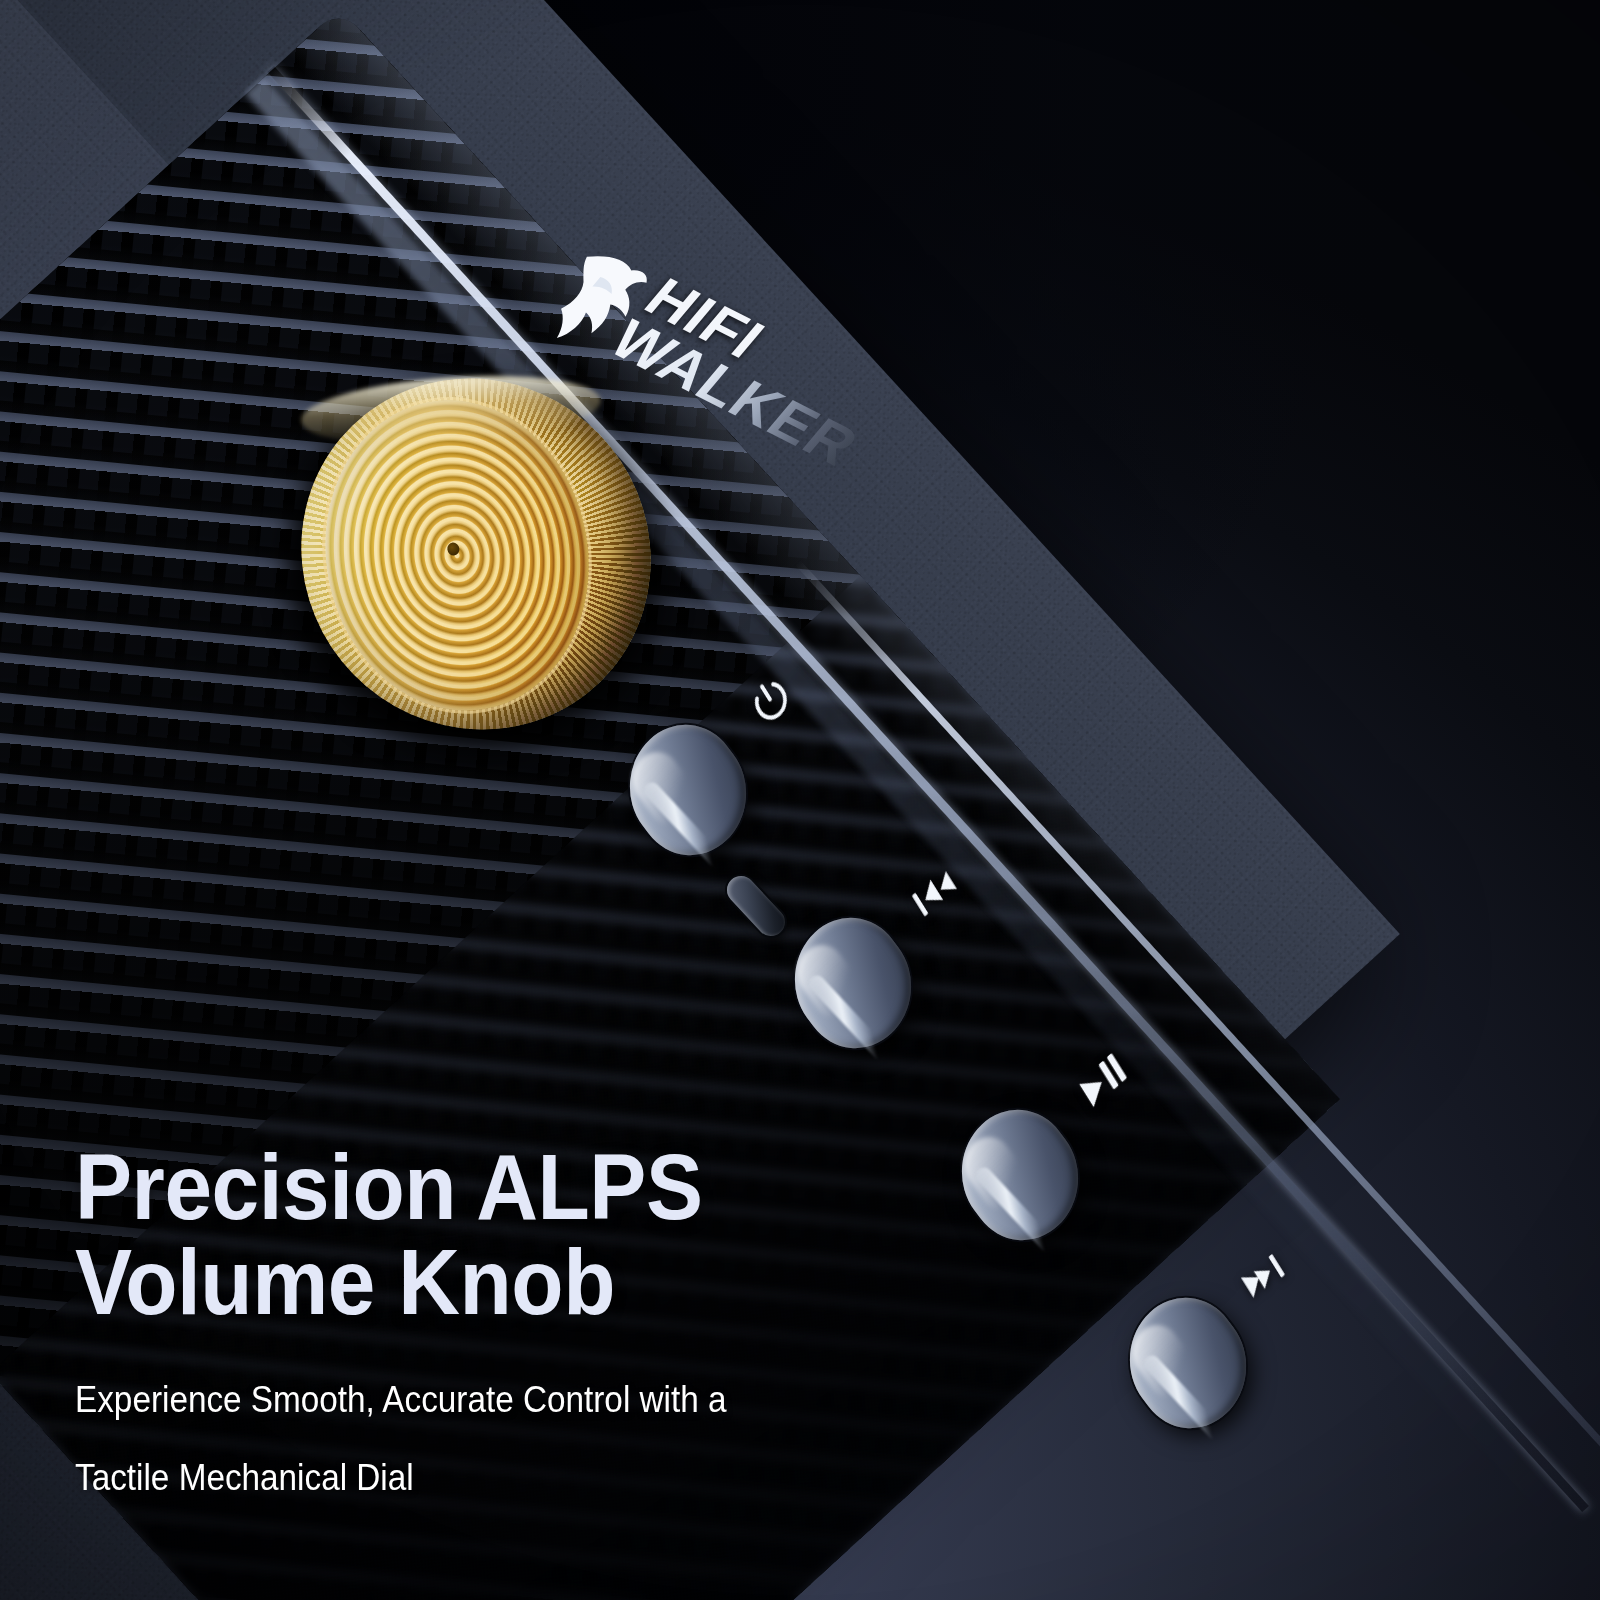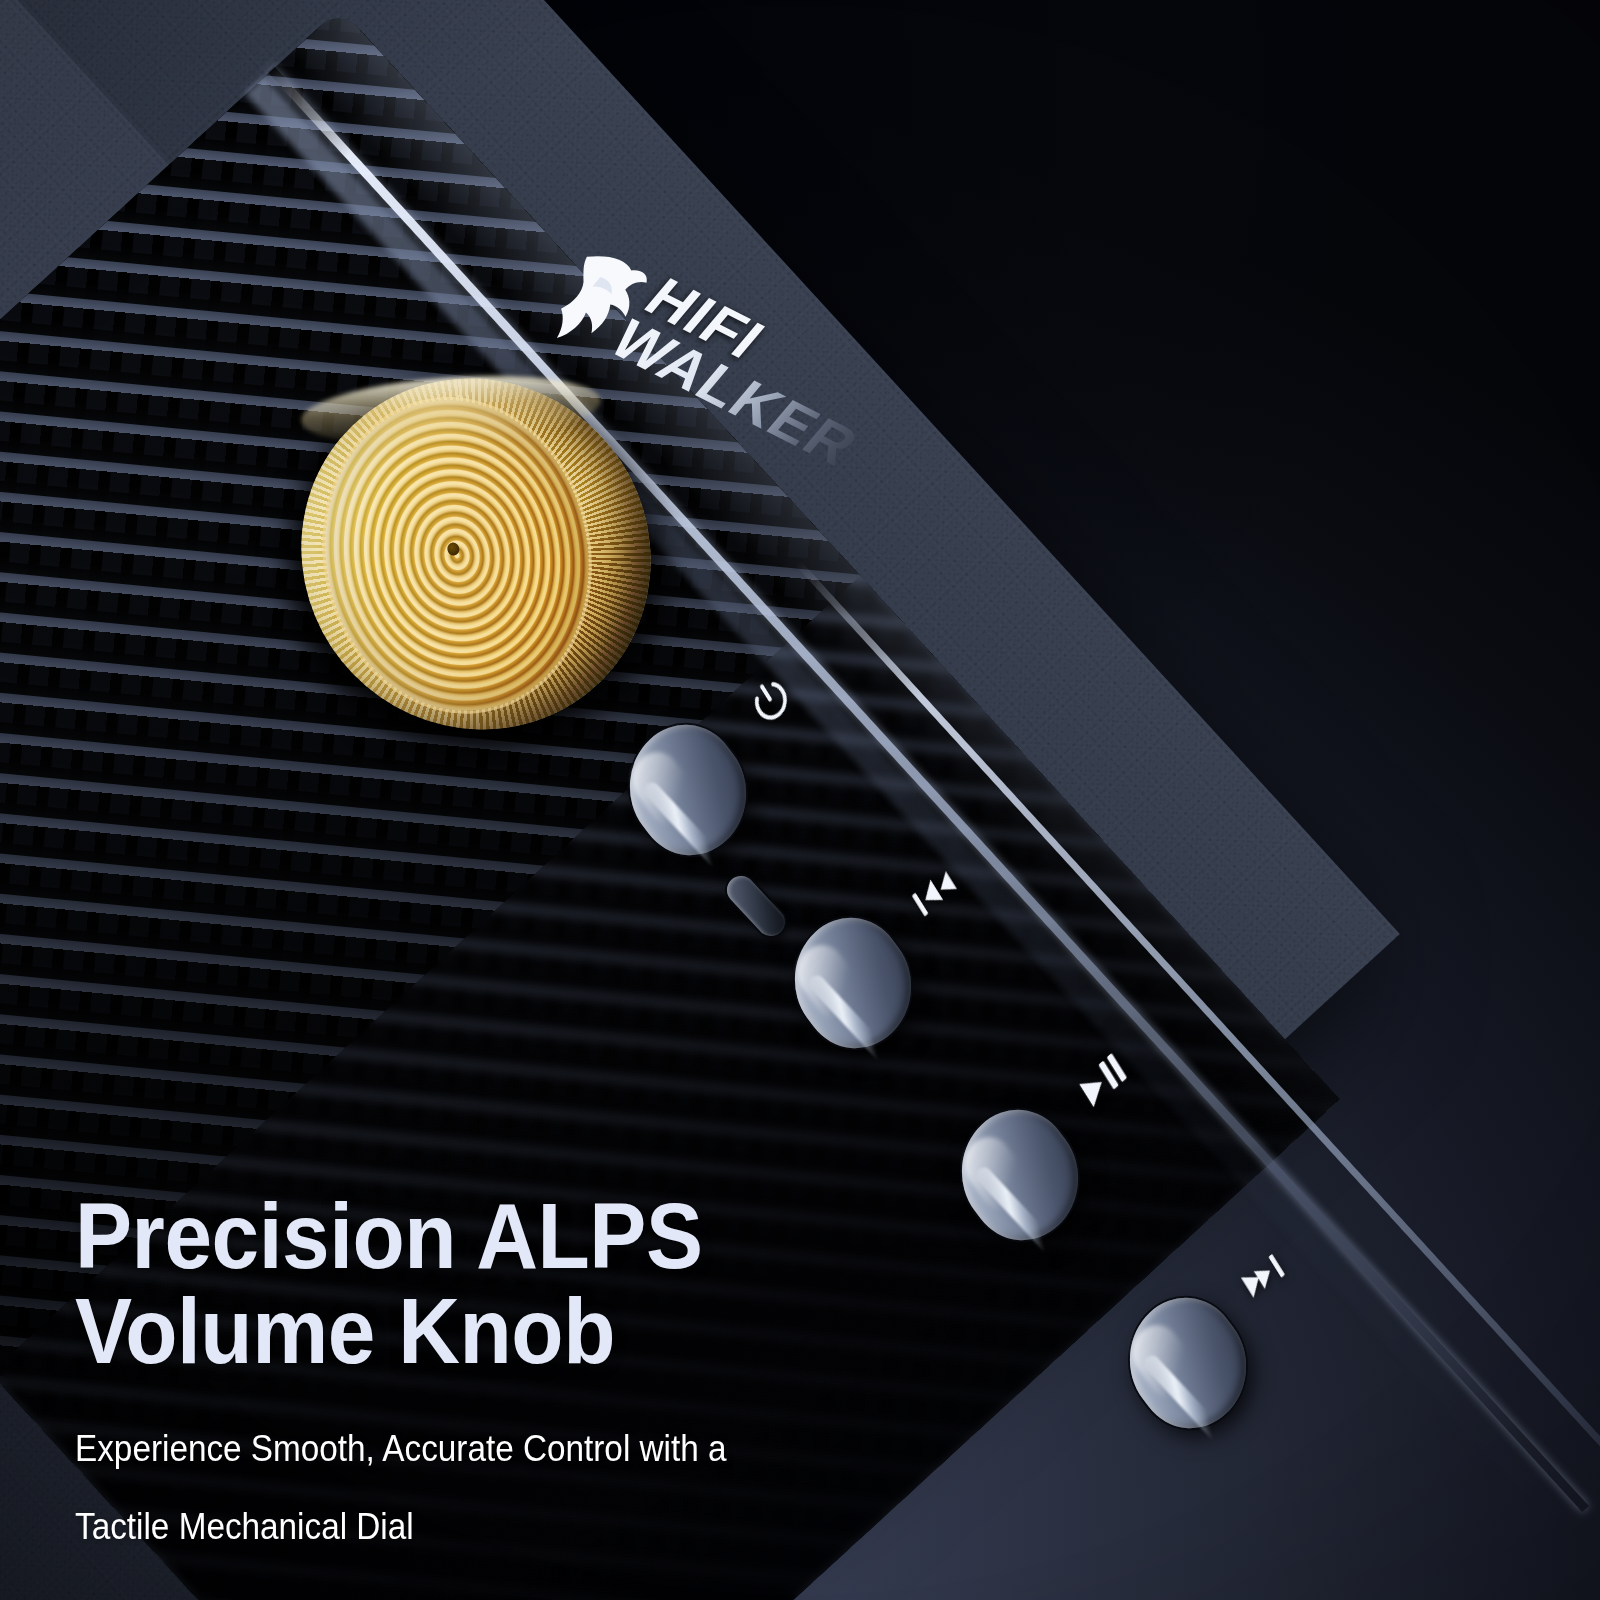--- a/index.html
+++ b/index.html
@@ -200,21 +200,21 @@
     filter:blur(1.2px);}
 
   .led{position:absolute;border-radius:999px;
     background:linear-gradient(125deg,#5d6578 0%,#3a4252 40%,#1b2029 75%,#0d1016 100%);
     box-shadow:0 0 0 2px rgba(6,8,13,.95), inset 1px 2px 4px rgba(255,255,255,.35), 0 4px 10px rgba(0,0,0,.7);}
 
   .ico{position:absolute;color:#f2f6fc;}
   .ico svg{display:block;filter:drop-shadow(0 2px 4px rgba(0,0,0,.7));}
 
   
-  #copy{position:absolute;left:75px;top:1189px;width:1000px;}
+  #copy{position:absolute;left:75px;top:1140px;width:1000px;}
   .headline{
     font-family:"Liberation Sans",sans-serif;
     font-weight:700;
     font-size:93px;
     line-height:1.02;
     letter-spacing:-0.5px;
     color:#e3e8f8;
     transform:scaleX(.92);
     transform-origin:left center;
     text-shadow:0 3px 14px rgba(0,0,0,.45);

